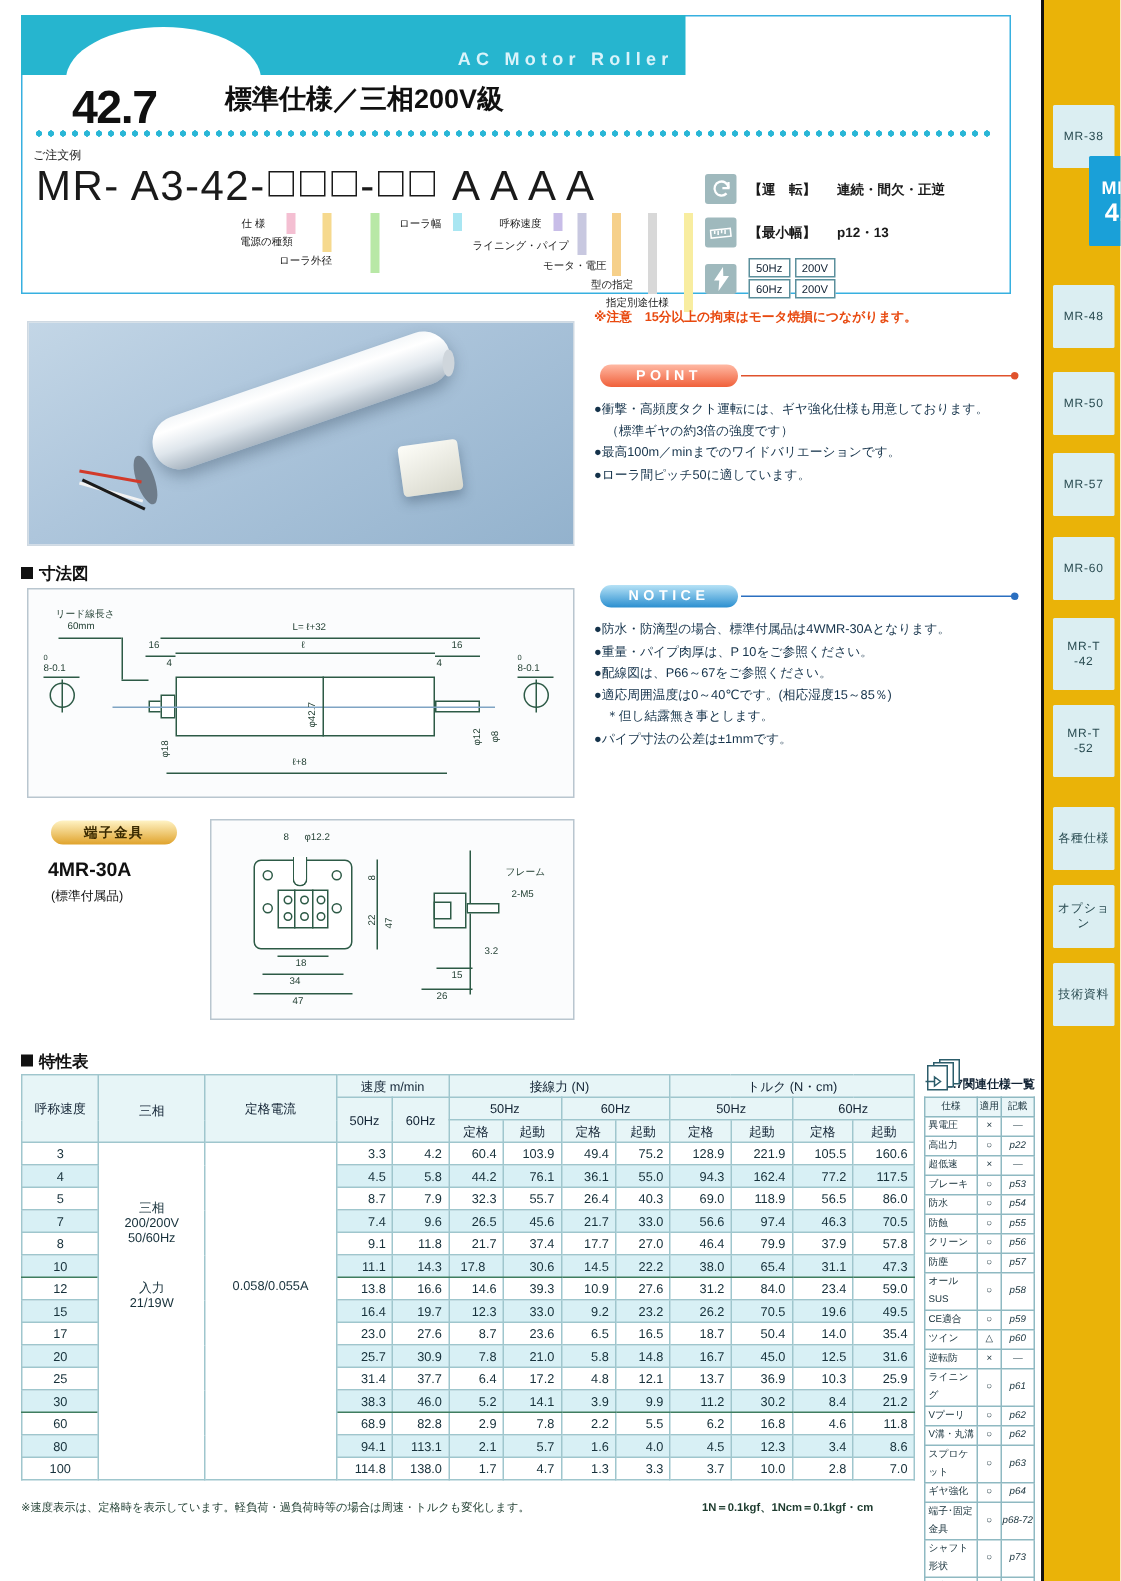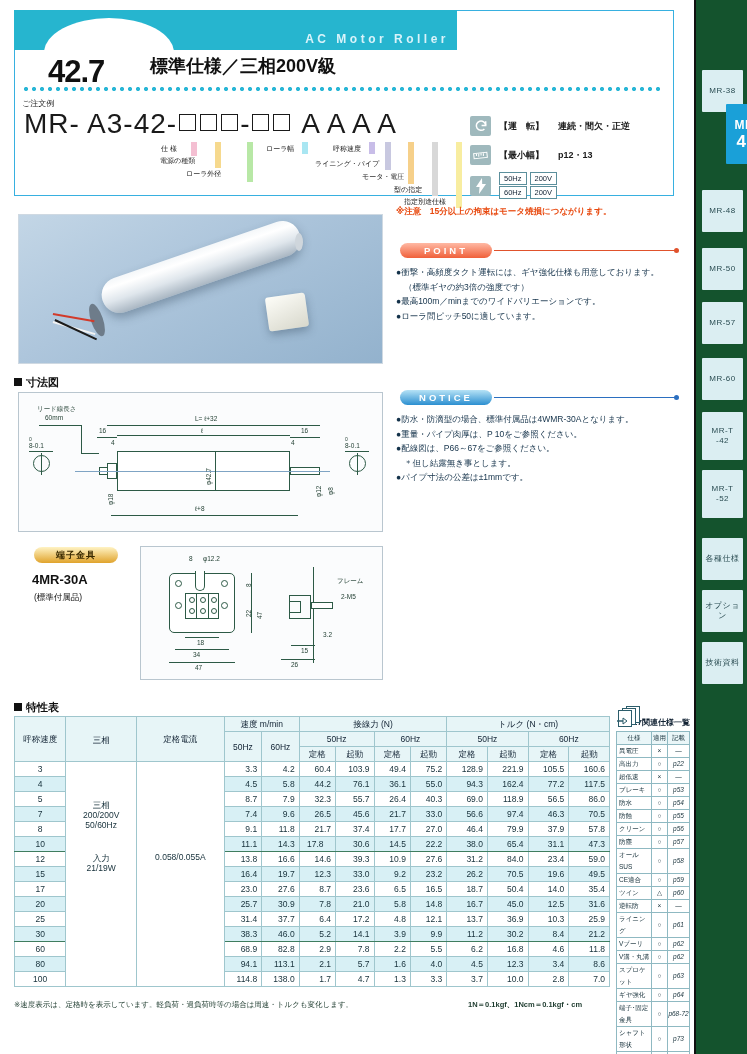--- a/index.html
+++ b/index.html
@@ -7,21 +7,21 @@
     width: 747px; height: 1054px;
     font-family: "Liberation Sans", "DejaVu Sans", sans-serif;
     background: #ffffff;
     overflow: hidden;
   }
   .page { position: relative; width: 747px; height: 1054px; background: #fff; }
 
   
   .tab-rail {
     position: absolute; left: 694px; top: 0; width: 53px; height: 1054px;
-    background: #14532d;
+    background: #eab308;
     border-left: 2px solid #0c0c0c;
   }
   .tab-rail::after{
     content:""; position:absolute; left:-2px; top:0; width:2px; height:1054px; background:#111;
   }
   .tab {
     position: absolute; left: 6px; width: 41px;
     background: #dbeef2; color: #2a4c52;
     font-size: 8px; letter-spacing: .5px;
     display: flex; flex-direction: column; align-items: center; justify-content: center;
@@ -295,20 +295,21 @@
   </div>
 
   <div class="pill notice" style="left:400px;top:390px;">NOTICE</div>
   <div class="rule" style="left:494px;top:397px;width:182px;background:#2b6fc0;">
     <span class="dot" style="background:#2b6fc0;"></span>
   </div>
   <div class="bullets" style="left:396px;top:412px;">
     <div>●防水・防滴型の場合、標準付属品は4WMR-30Aとなります。</div>
     <div>●重量・パイプ肉厚は、P 10をご参照ください。</div>
     <div>●配線図は、P66～67をご参照ください。</div>
+    <div>●適応周囲温度は0～40℃です。(相応湿度15～85％)</div>
     <div style="padding-left:8px;">＊但し結露無き事とします。</div>
     <div>●パイプ寸法の公差は±1mmです。</div>
   </div>
 
   <div class="sec-title" style="left:14px;top:375px;">
     <span class="sq"></span><span>寸法図</span>
   </div>
   <div class="draw-box" style="left:18px;top:392px;width:365px;height:140px;">
 
     <div class="dtxt" style="left:18px;top:12px;">リード線長さ</div>

